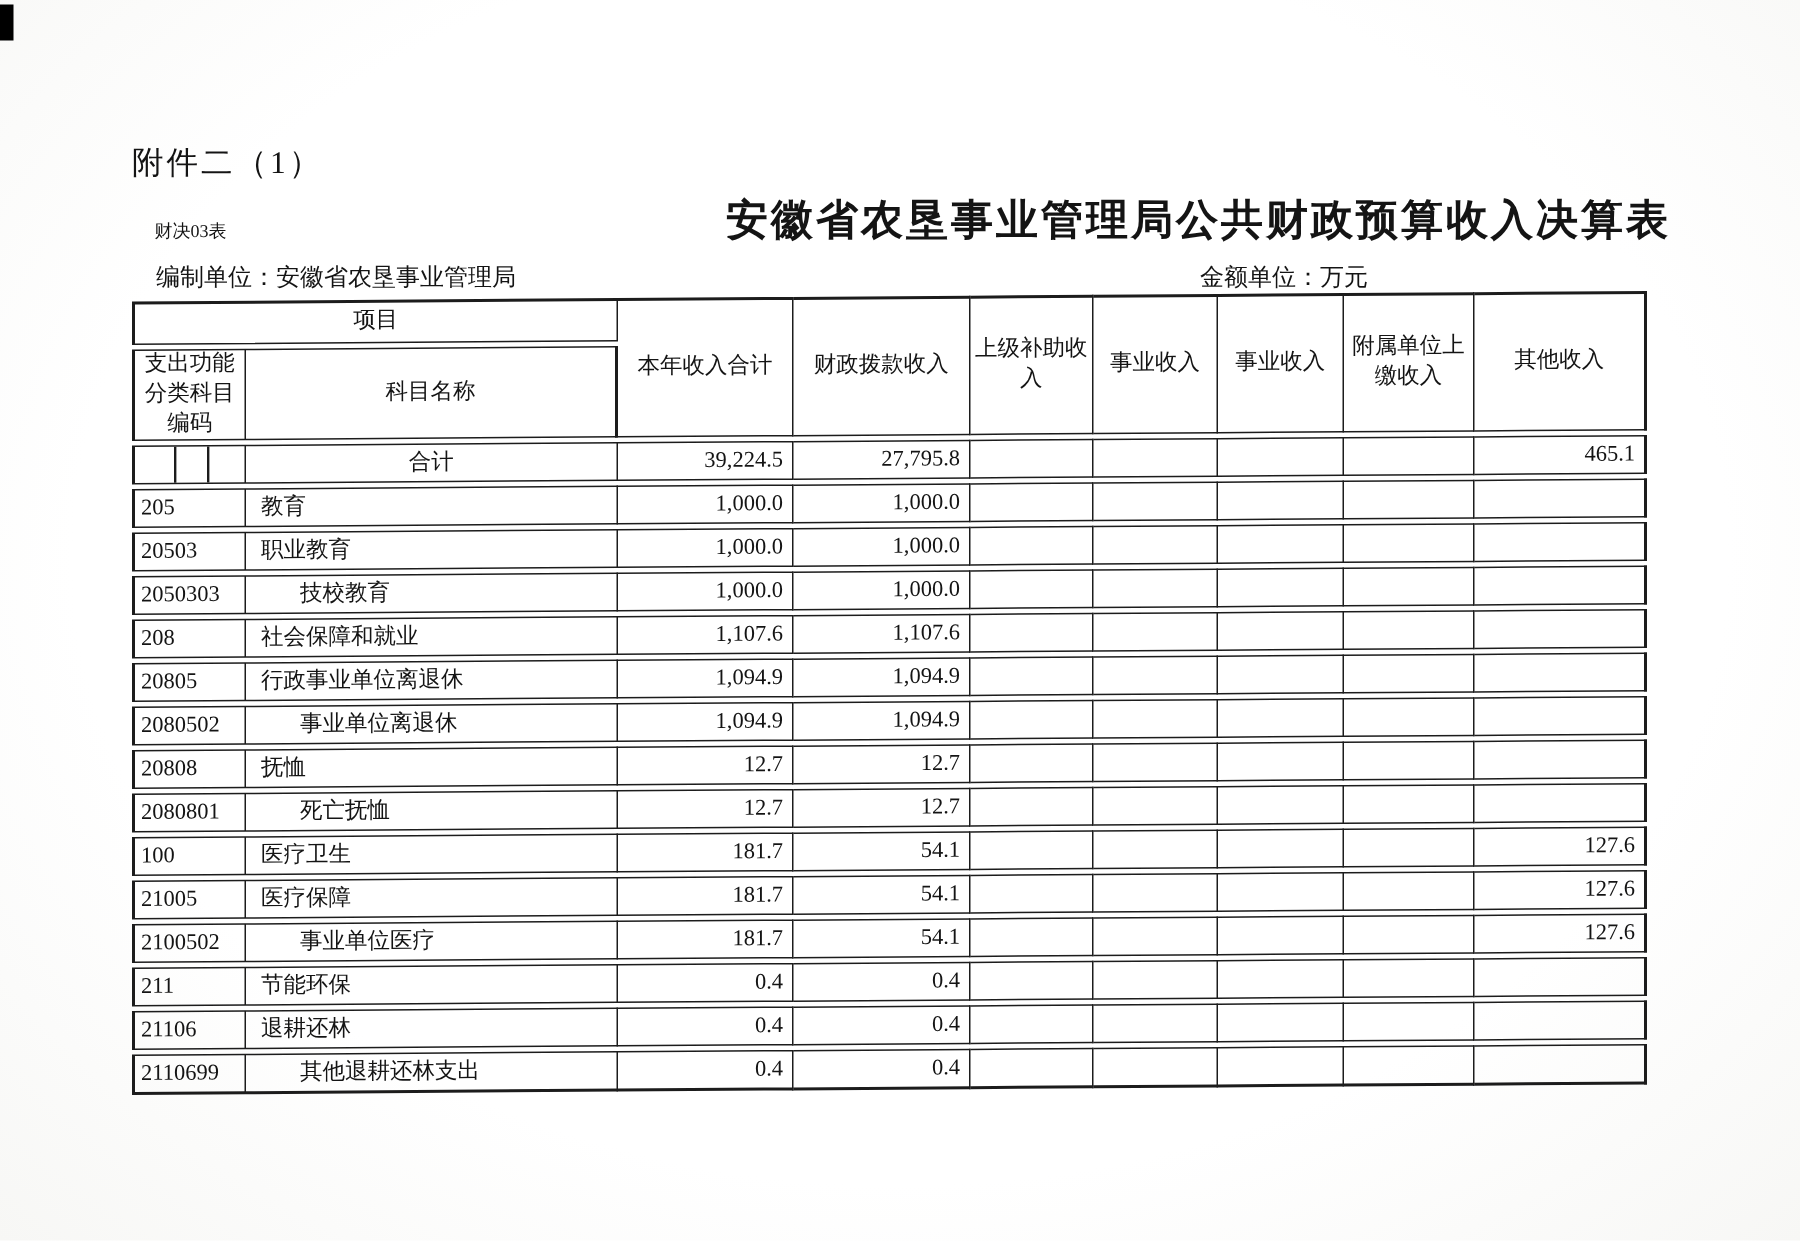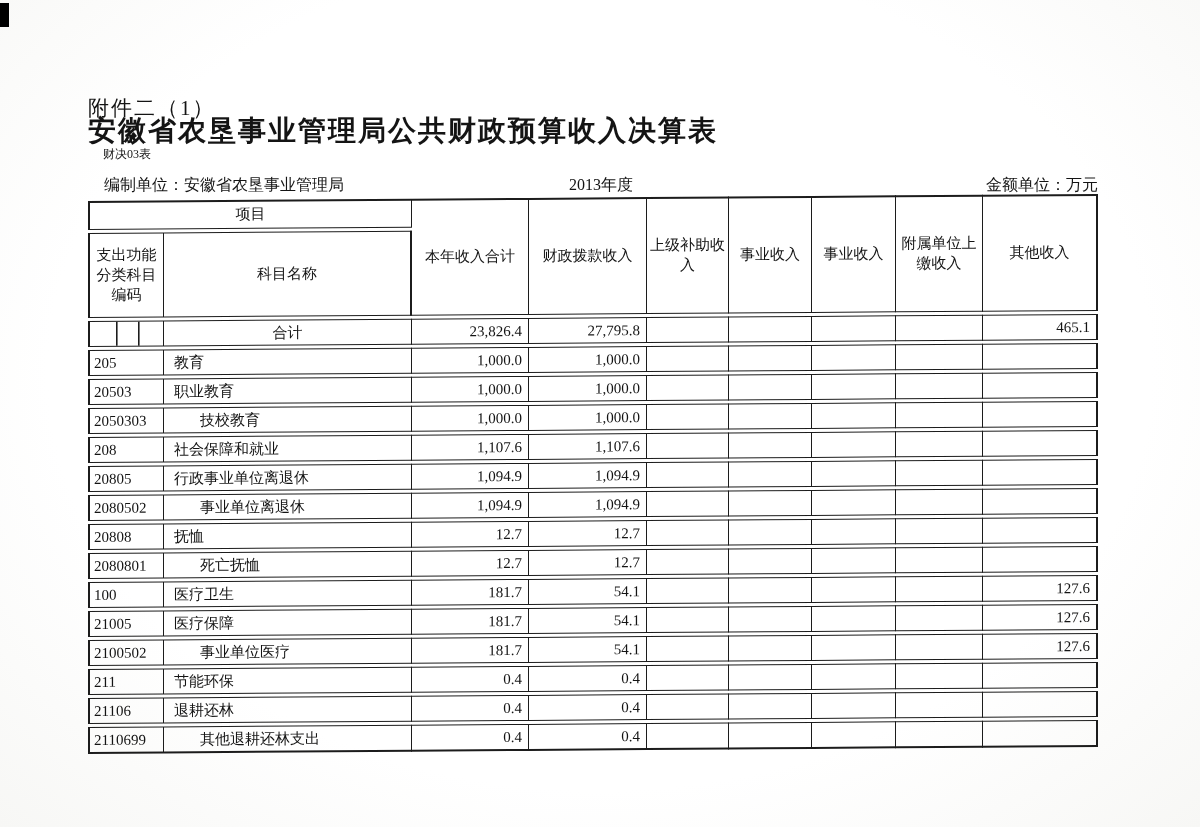--- a/index.html
+++ b/index.html
@@ -6,22 +6,22 @@
   body{
     width:1200px;height:827px;
     background:radial-gradient(ellipse at 50% 45%, #ffffff 65%, #f7f7f5 100%);
     font-family:"Liberation Serif","DejaVu Serif",serif;
     color:#141414;
     overflow:hidden;
   }
   .sheet{position:relative;width:996px;height:827px;}
   .corner-mark{position:absolute;left:0;top:3px;width:9px;height:24px;background:#000;}
   .attachment{position:absolute;left:88px;top:94px;font-size:21px;letter-spacing:2px;}
-  .title{position:absolute;left:88px;top:112px;width:1010px;margin:0;
-         text-align:left;font-size:28px;font-weight:bold;letter-spacing:2px;}
+  .title{position:absolute;left:88px;top:112px;width:1010px;margin:16px;
+         text-align:right;font-size:28px;font-weight:bold;letter-spacing:2px;}
   .form-code{position:absolute;left:103px;top:146px;width:1010px;text-align:left;font-size:12px;}
   .meta-row{position:absolute;left:88px;top:172px;width:1010px;height:24px;
             display:flex;align-items:flex-end;font-size:16px;}
   .meta-compiler{width:40%;text-align:left;margin-left:16px;}
   .meta-year{width:20%;text-align:center;}
   .meta-unit{width:40%;text-align:right;}
 
   table.budget{
     position:absolute;left:88px;top:198px;width:1010px;
     table-layout:fixed;border-collapse:separate;border-spacing:0 3px;
@@ -36,21 +36,21 @@
     font-weight:normal;
     overflow:hidden;
   }
   th:first-child,td:first-child{border-left:2.4px solid #1c1c1c;}
   th:last-child,td:last-child{border-right:2px solid #1c1c1c;}
   thead tr:first-child th{border-top:2px solid #1c1c1c;}
   tbody tr:last-child td{border-bottom:2.4px solid #1c1c1c;}
 
   thead th{text-align:center;line-height:1.32;}
   .h-item{height:26px;}
-  .h-code{height:50px;padding:12px 2px;}
+  .h-code{height:50px;padding:0 2px;}
   tbody td{height:24px;line-height:1.1;}
 
   .code-cell{text-align:left;padding-left:4px;margin-left:44px;}
   .name-cell{text-align:left;padding-left:10px;}
   .name-cell.indent{padding-left:36px;}
   .total-name{text-align:center;padding-left:0;}
   .num-cell{text-align:right;padding-right:6px;}
   .total-code{
     background-image:linear-gradient(#1c1c1c,#1c1c1c),linear-gradient(#1c1c1c,#1c1c1c);
     background-size:1.6px 100%,1.6px 100%;
@@ -66,21 +66,20 @@
   <div class="corner-mark"></div>
 
   <div class="attachment">附件二（1）</div>
 
   <h1 class="title">安徽省农垦事业管理局公共财政预算收入决算表</h1>
 
   <div class="form-code">财决03表</div>
 
   <div class="meta-row">
     <div class="meta-compiler"><span>编制单位：</span><span>安徽省农垦事业管理局</span></div>
-    <div class="meta-year">2013年度</div>
     <div class="meta-unit">金额单位：万元</div>
   </div>
 
   <table class="budget">
     <colgroup>
       <col style="width:76px">
         <col style="width:248px">
         <col style="width:117px">
       <col style="width:118px">
         <col style="width:82px">
@@ -102,21 +101,21 @@
       </tr>
       <tr>
         <th class="h-code">支出功能分类科目编码</th>
         <th>科目名称</th>
       </tr>
     </thead>
     <tbody>
         <tr>
           <td class="code-cell total-code"></td>
           <td class="name-cell total-name">合计</td>
-          <td class="num-cell">23,826.4</td>
+          <td class="num-cell">39,224.5</td>
           <td class="num-cell">27,795.8</td>
           <td class="num-cell"></td>
           <td class="num-cell"></td>
           <td class="num-cell"></td>
           <td class="num-cell"></td>
           <td class="num-cell">465.1</td>
         </tr>
         <tr>
           <td class="code-cell">205</td>
           <td class="name-cell">教育</td>

